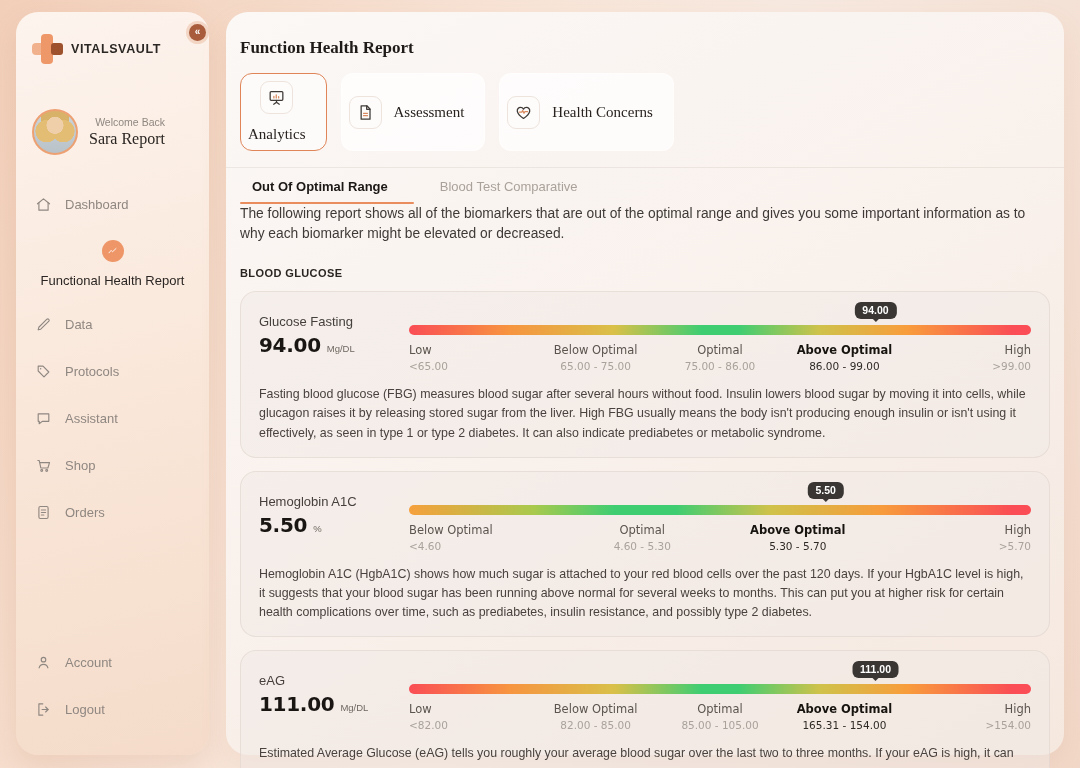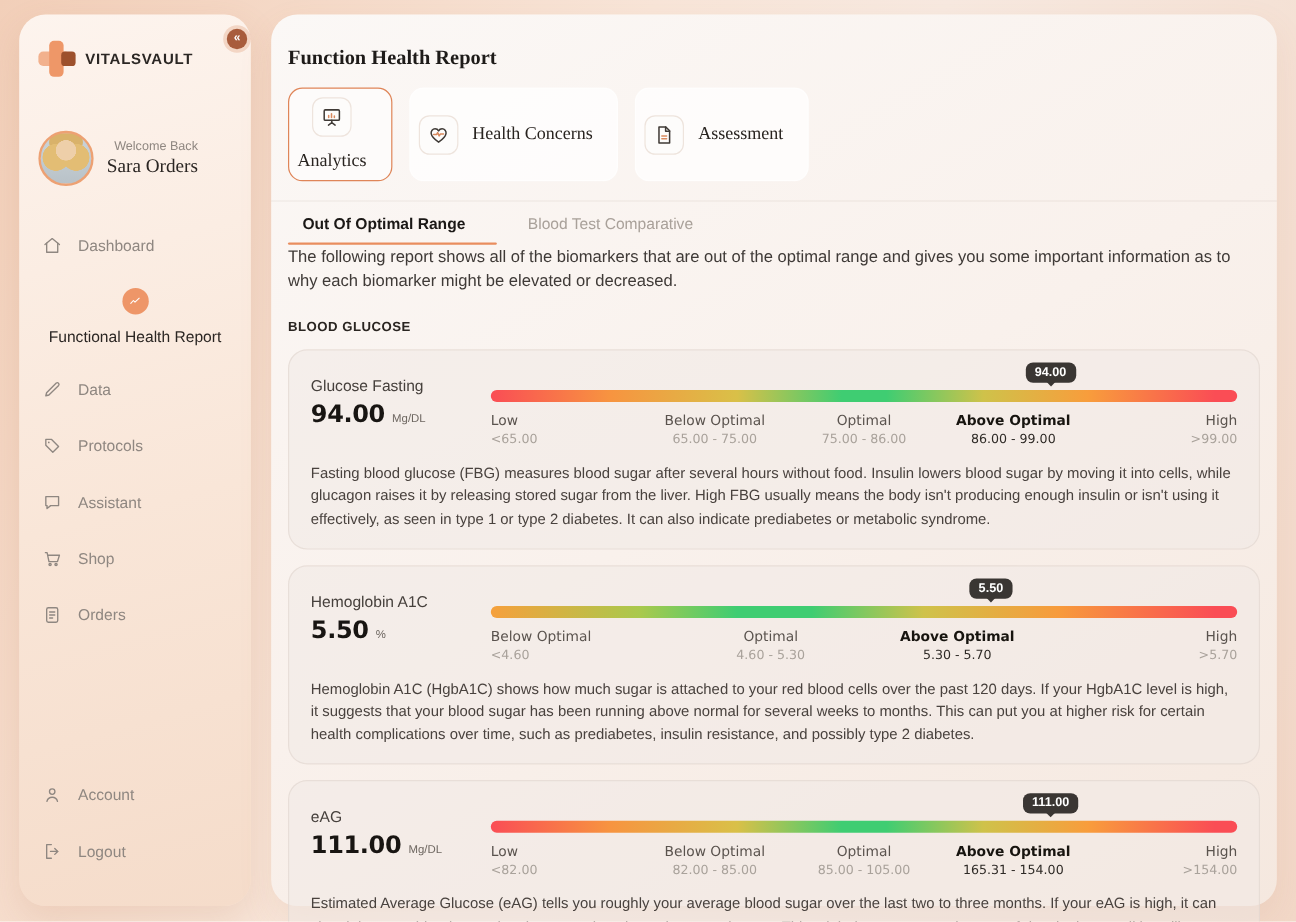--- a/index.html
+++ b/index.html
@@ -132,21 +132,21 @@
         <span class="h"></span>
         <span class="v"></span>
         <span class="d"></span>
       </div>
     <div class="logo-text">VITALSVAULT</div>
   </div>
   <div class="profile">
     <div class="avatar"></div>
     <div>
       <div class="welcome">Welcome Back</div>
-      <div class="profile-name">Sara Orders</div>
+      <div class="profile-name">Sara Report</div>
     </div>
   </div>
   <nav class="nav" id="nav-main">
       <div class="nav-item">
         <span class="nav-ic">
           <svg viewBox="0 0 24 24" fill="none" stroke="currentColor" stroke-width="1.6" stroke-linecap="round" stroke-linejoin="round">
             <path d="M3.5 11 12 4l8.5 7"></path>
             <path d="M5.5 9.5V20h13V9.5"></path>
           </svg>
         </span>
@@ -237,35 +237,35 @@
             <rect x="4" y="4.5" width="16" height="11" rx="1.2"></rect>
             <path d="M12 15.5V18M8.5 20.5 12 18l3.5 2.5"></path>
             <path d="M8.7 12.5v-2M11.7 12.5V8.7M14.7 12.5V11" stroke="#d98a5f"></path>
           </svg>
         </span>
         <span class="tab-label">Analytics</span>
       </div>
       <div class="tab-btn">
         <span class="tab-ic">
           <svg viewBox="0 0 24 24" fill="none" stroke="currentColor" stroke-width="1.6" stroke-linecap="round" stroke-linejoin="round">
-            <path d="M12 19.5C8.5 17.2 4.8 14 4.2 10.6 3.7 7.7 5.8 5.5 8.3 5.5c1.6 0 3 .9 3.7 2.2.7-1.3 2.1-2.2 3.7-2.2 2.5 0 4.6 2.2 4.1 5.1-.6 3.4-4.3 6.6-7.8 8.9z"></path>
-            <path d="M6.8 11.5h3l1.2-2 1.6 3.4 1.2-1.9h3.4" stroke="#d98a5f"></path>
-          </svg>
-        </span>
-        <span class="tab-label">Health Concerns</span>
-      </div>
-      <div class="tab-btn">
-        <span class="tab-ic">
-          <svg viewBox="0 0 24 24" fill="none" stroke="currentColor" stroke-width="1.6" stroke-linecap="round" stroke-linejoin="round">
             <path d="M6.5 3.5h7.2l4 4V20.5H6.5z"></path>
             <path d="M13.5 3.5V8h4.2"></path>
             <path d="M9.5 13h5M9.5 16h5" stroke="#d98a5f"></path>
           </svg>
         </span>
         <span class="tab-label">Assessment</span>
+      </div>
+      <div class="tab-btn">
+        <span class="tab-ic">
+          <svg viewBox="0 0 24 24" fill="none" stroke="currentColor" stroke-width="1.6" stroke-linecap="round" stroke-linejoin="round">
+            <path d="M12 19.5C8.5 17.2 4.8 14 4.2 10.6 3.7 7.7 5.8 5.5 8.3 5.5c1.6 0 3 .9 3.7 2.2.7-1.3 2.1-2.2 3.7-2.2 2.5 0 4.6 2.2 4.1 5.1-.6 3.4-4.3 6.6-7.8 8.9z"></path>
+            <path d="M6.8 11.5h3l1.2-2 1.6 3.4 1.2-1.9h3.4" stroke="#d98a5f"></path>
+          </svg>
+        </span>
+        <span class="tab-label">Health Concerns</span>
       </div>
     </div>
   <div class="subtabs" id="subtabs-row">
       <div class="subtab active">Out Of Optimal Range</div>
       <div class="subtab">Blood Test Comparative</div>
     </div>
   <p class="intro">The following report shows all of the biomarkers that are out of the optimal range and gives you some important information as to why each biomarker might be elevated or decreased.</p>
   <div class="section-title">BLOOD GLUCOSE</div>
   <div class="cards" id="cards">
       <section class="bio-card">

